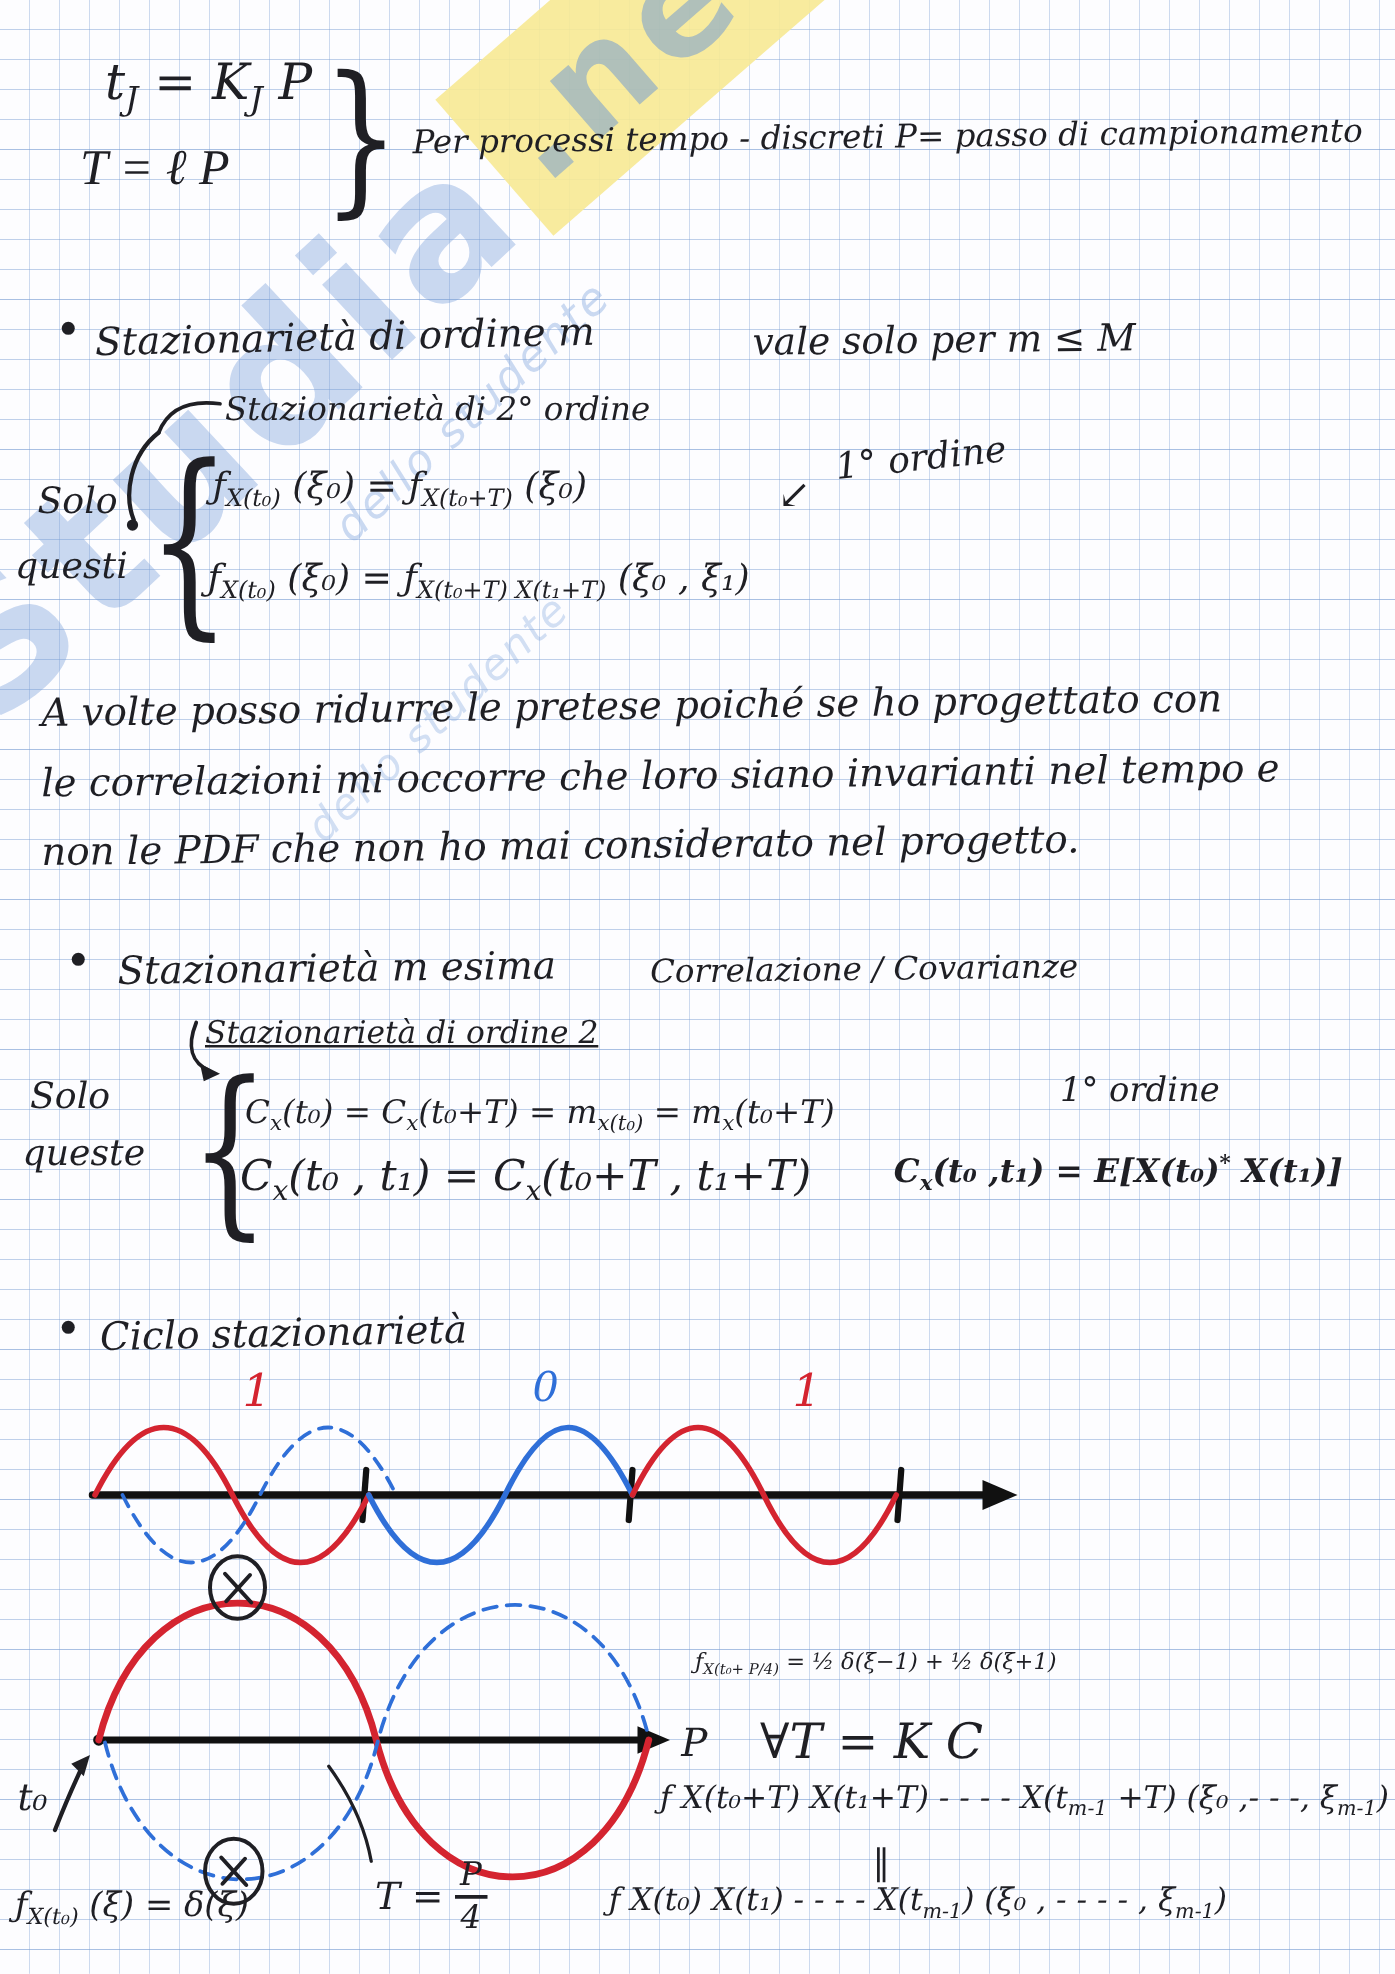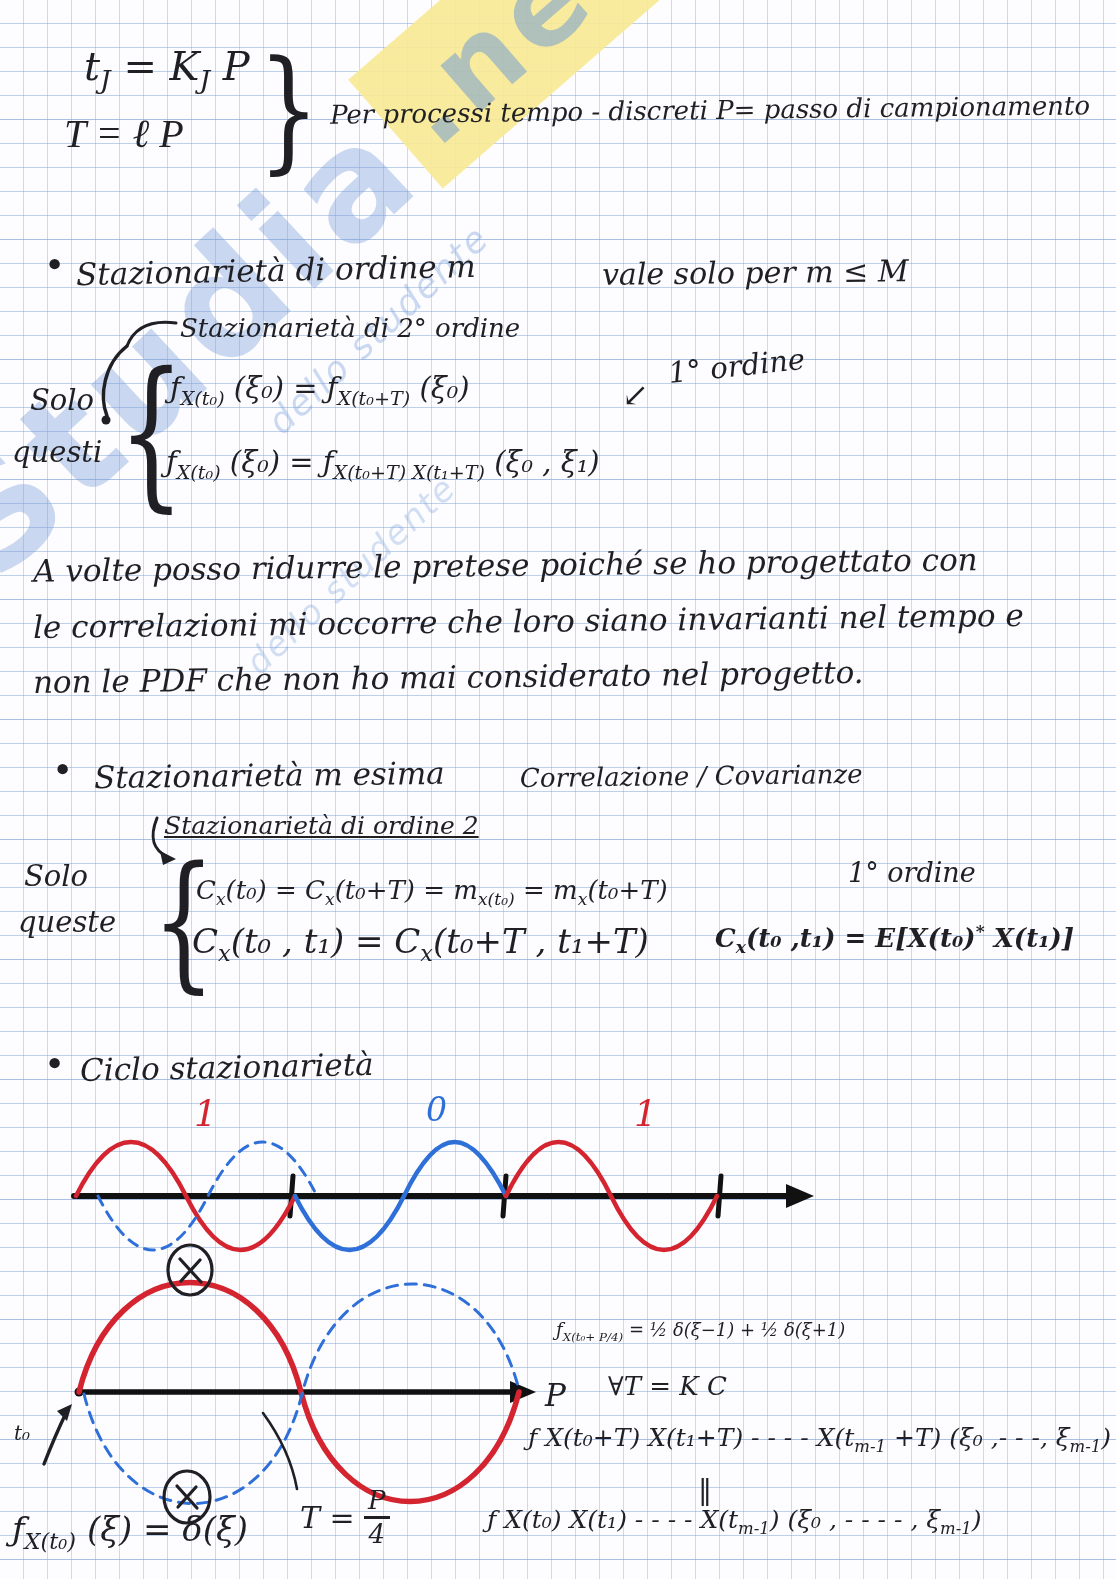--- a/index.html
+++ b/index.html
@@ -141,26 +141,26 @@
 <div class="hw" style="left:715px;top:922px;font-size:26px;font-weight:bold;">C<sub>x</sub>(t₀ ,t₁) = E[X(t₀)<sup>*</sup> X(t₁)]</div>
 
 <div class="hw" style="left:44px;top:1044px;font-size:36px;">•</div>
 <div class="hw tilt1" style="left:80px;top:1050px;font-size:31px;">Ciclo stazionarietà</div>
 <div class="hw red" style="left:194px;top:1094px;font-size:36px;">1</div>
 <div class="hw blue" style="left:426px;top:1092px;font-size:33px;">0</div>
 <div class="hw red" style="left:634px;top:1094px;font-size:36px;">1</div>
 
 <div class="hw" style="left:556px;top:1288px;font-size:18px;margin-top:32px;">ƒ<sub>X(t₀+ P/4)</sub> = ½ δ(ξ−1) + ½ δ(ξ+1)</div>
 <div class="hw" style="left:545px;top:1378px;font-size:31px;">P</div>
-<div class="hw" style="left:608px;top:1372px;font-size:26px;">∀T = K C</div>
+<div class="hw" style="left:608px;top:1372px;font-size:39px;">∀T = K C</div>
 <div class="hw" style="left:528px;top:1424px;font-size:25px;">ƒ X(t₀+T) X(t₁+T) - - - - X(t<sub>m-1</sub> +T) (ξ₀ ,- - -, ξ<sub>m-1</sub>)</div>
 <div class="hw" style="left:698px;top:1474px;font-size:28px;font-style:normal;">‖</div>
 <div class="hw" style="left:487px;top:1506px;font-size:25px;">ƒ X(t₀) X(t₁) - - - - X(t<sub>m-1</sub>)  (ξ₀ , - - - - , ξ<sub>m-1</sub>)</div>
-<div class="hw" style="left:14px;top:1422px;font-size:20px;">t₀</div>
-<div class="hw" style="left:12px;top:1510px;font-size:34px;">ƒ<sub>X(t₀)</sub> (ξ) = δ(ξ)</div>
+<div class="hw" style="left:14px;top:1422px;font-size:30px;">t₀</div>
+<div class="hw" style="left:12px;top:1510px;font-size:27px;">ƒ<sub>X(t₀)</sub> (ξ) = δ(ξ)</div>
 <div class="period">
   <span class="hw" style="position:static;font-size:30px;">T =</span>
   <span class="frac">
     <span class="hw" style="position:static;font-size:26px;">P</span>
     <span class="bar"></span>
     <span class="hw" style="position:static;font-size:26px;">4</span>
   </span>
 </div>
 
 </body></html>

